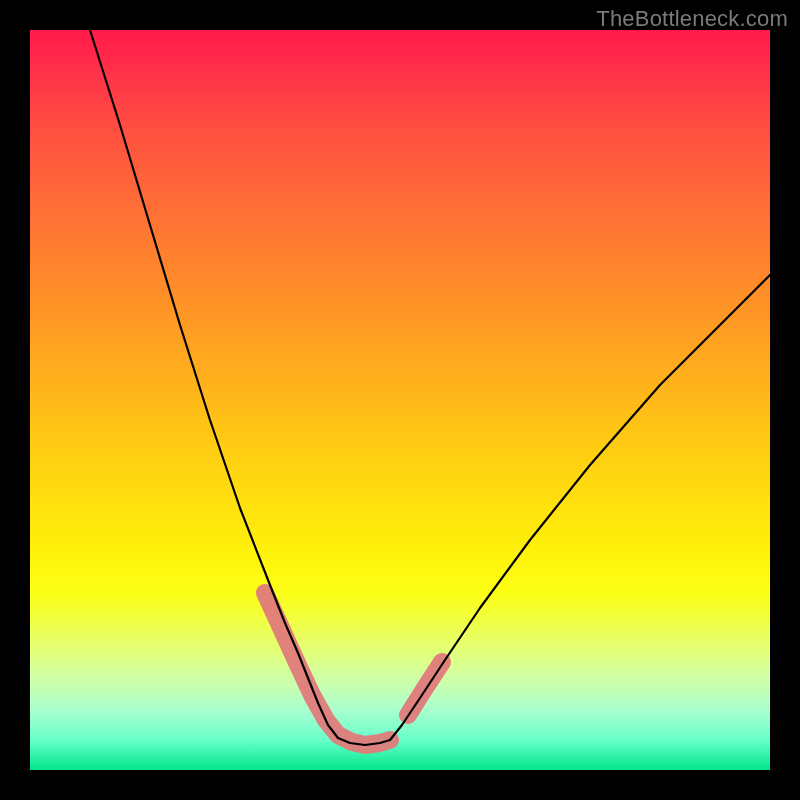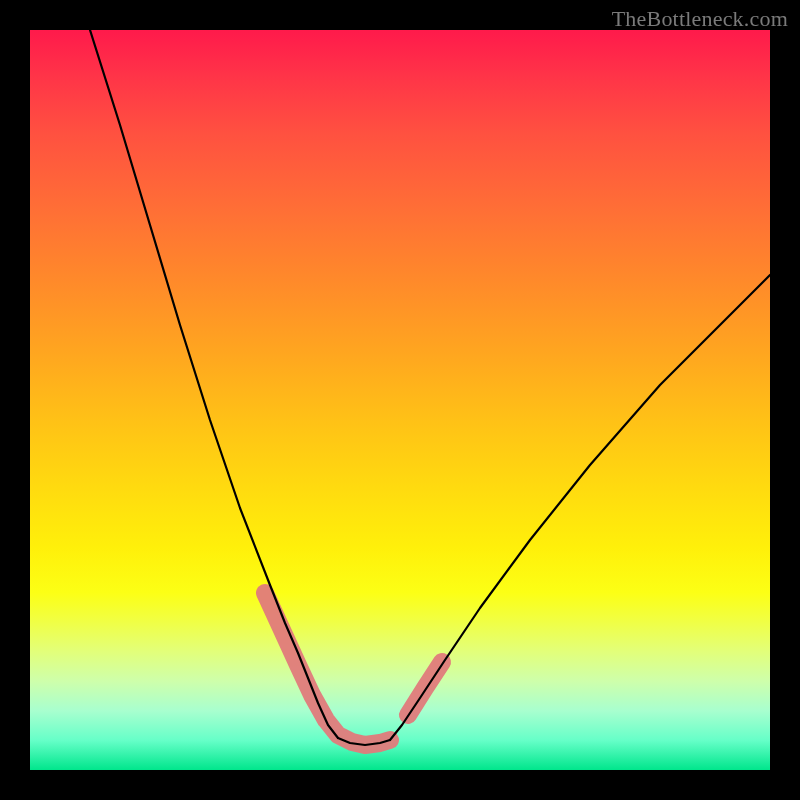--- a/index.html
+++ b/index.html
@@ -44,21 +44,20 @@
   }
   .watermark {
     position: absolute;
     top: 6px;
     right: 12px;
     color: #7a7a7a;
     font-size: 22px;
     font-weight: 500;
     letter-spacing: 0.2px;
     user-select: none;
-    font-family: Liberation Serif, serif;
   }
   svg.curves {
     position: absolute;
     left: 0;
     top: 0;
     width: 740px;
     height: 740px;
   }
   .curve {
     fill: none;

